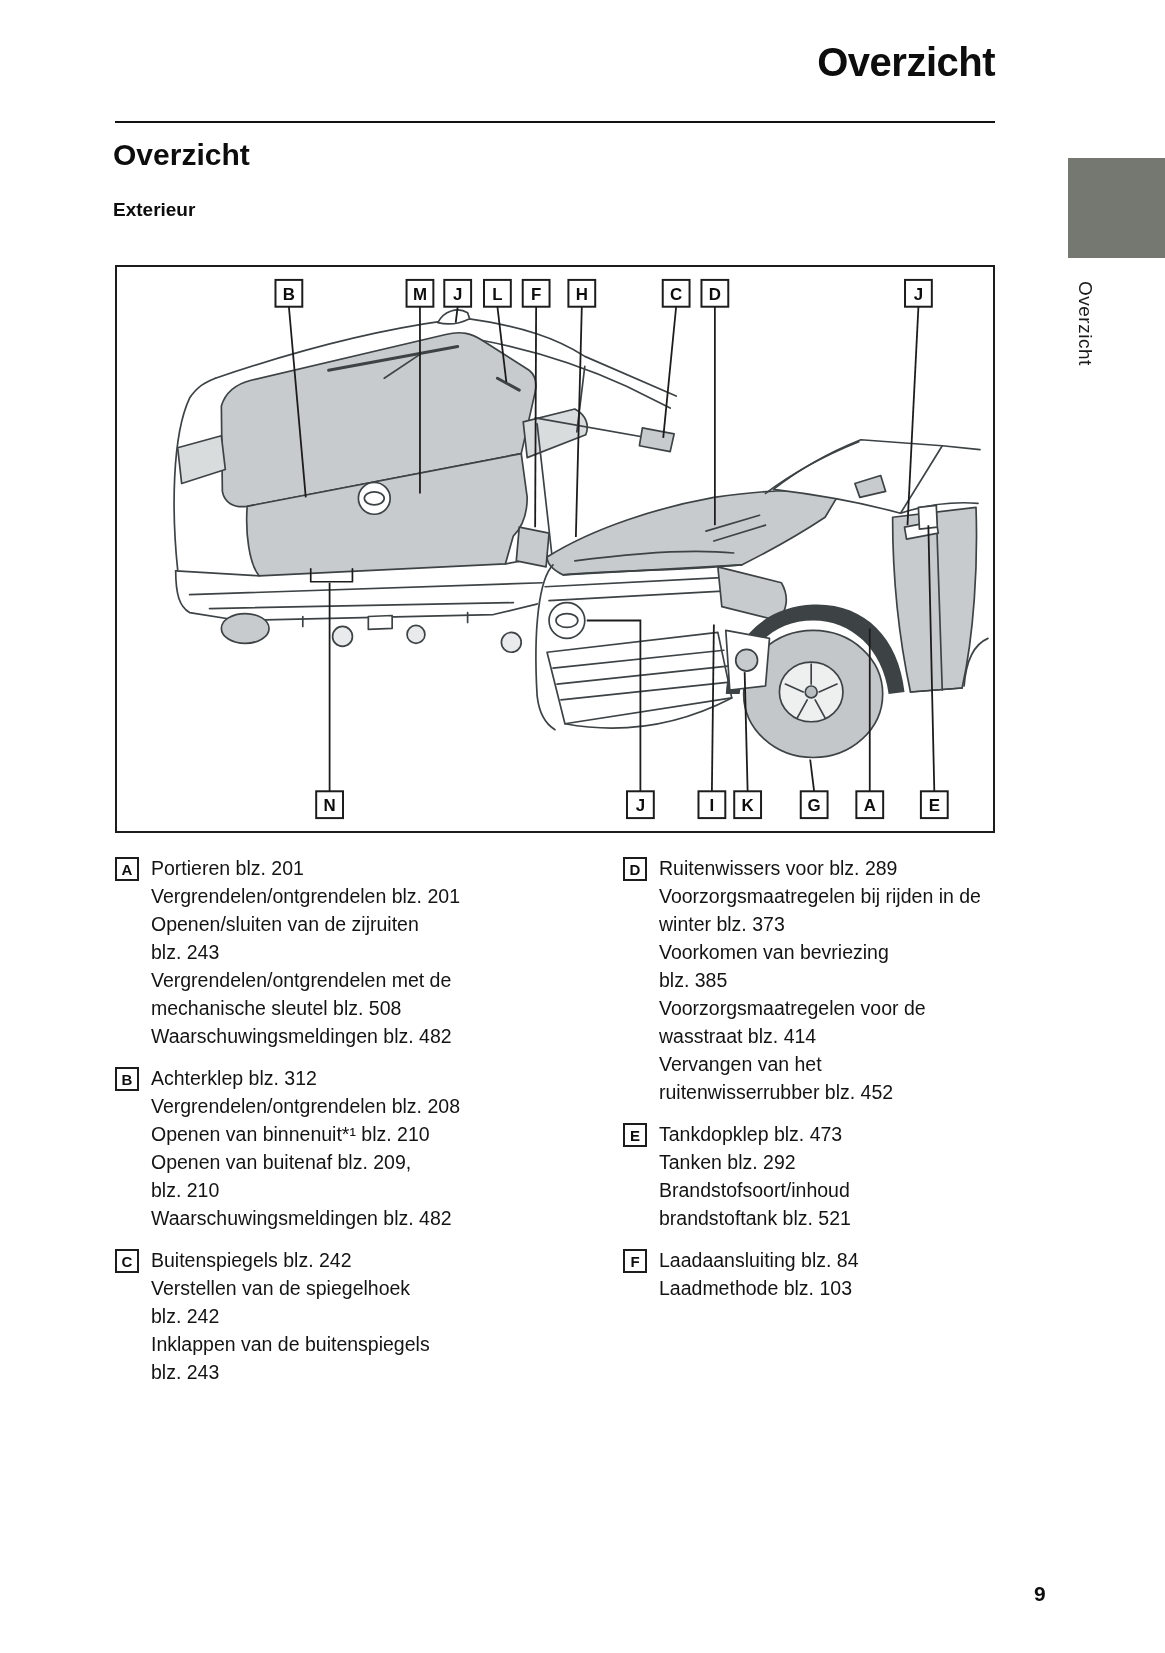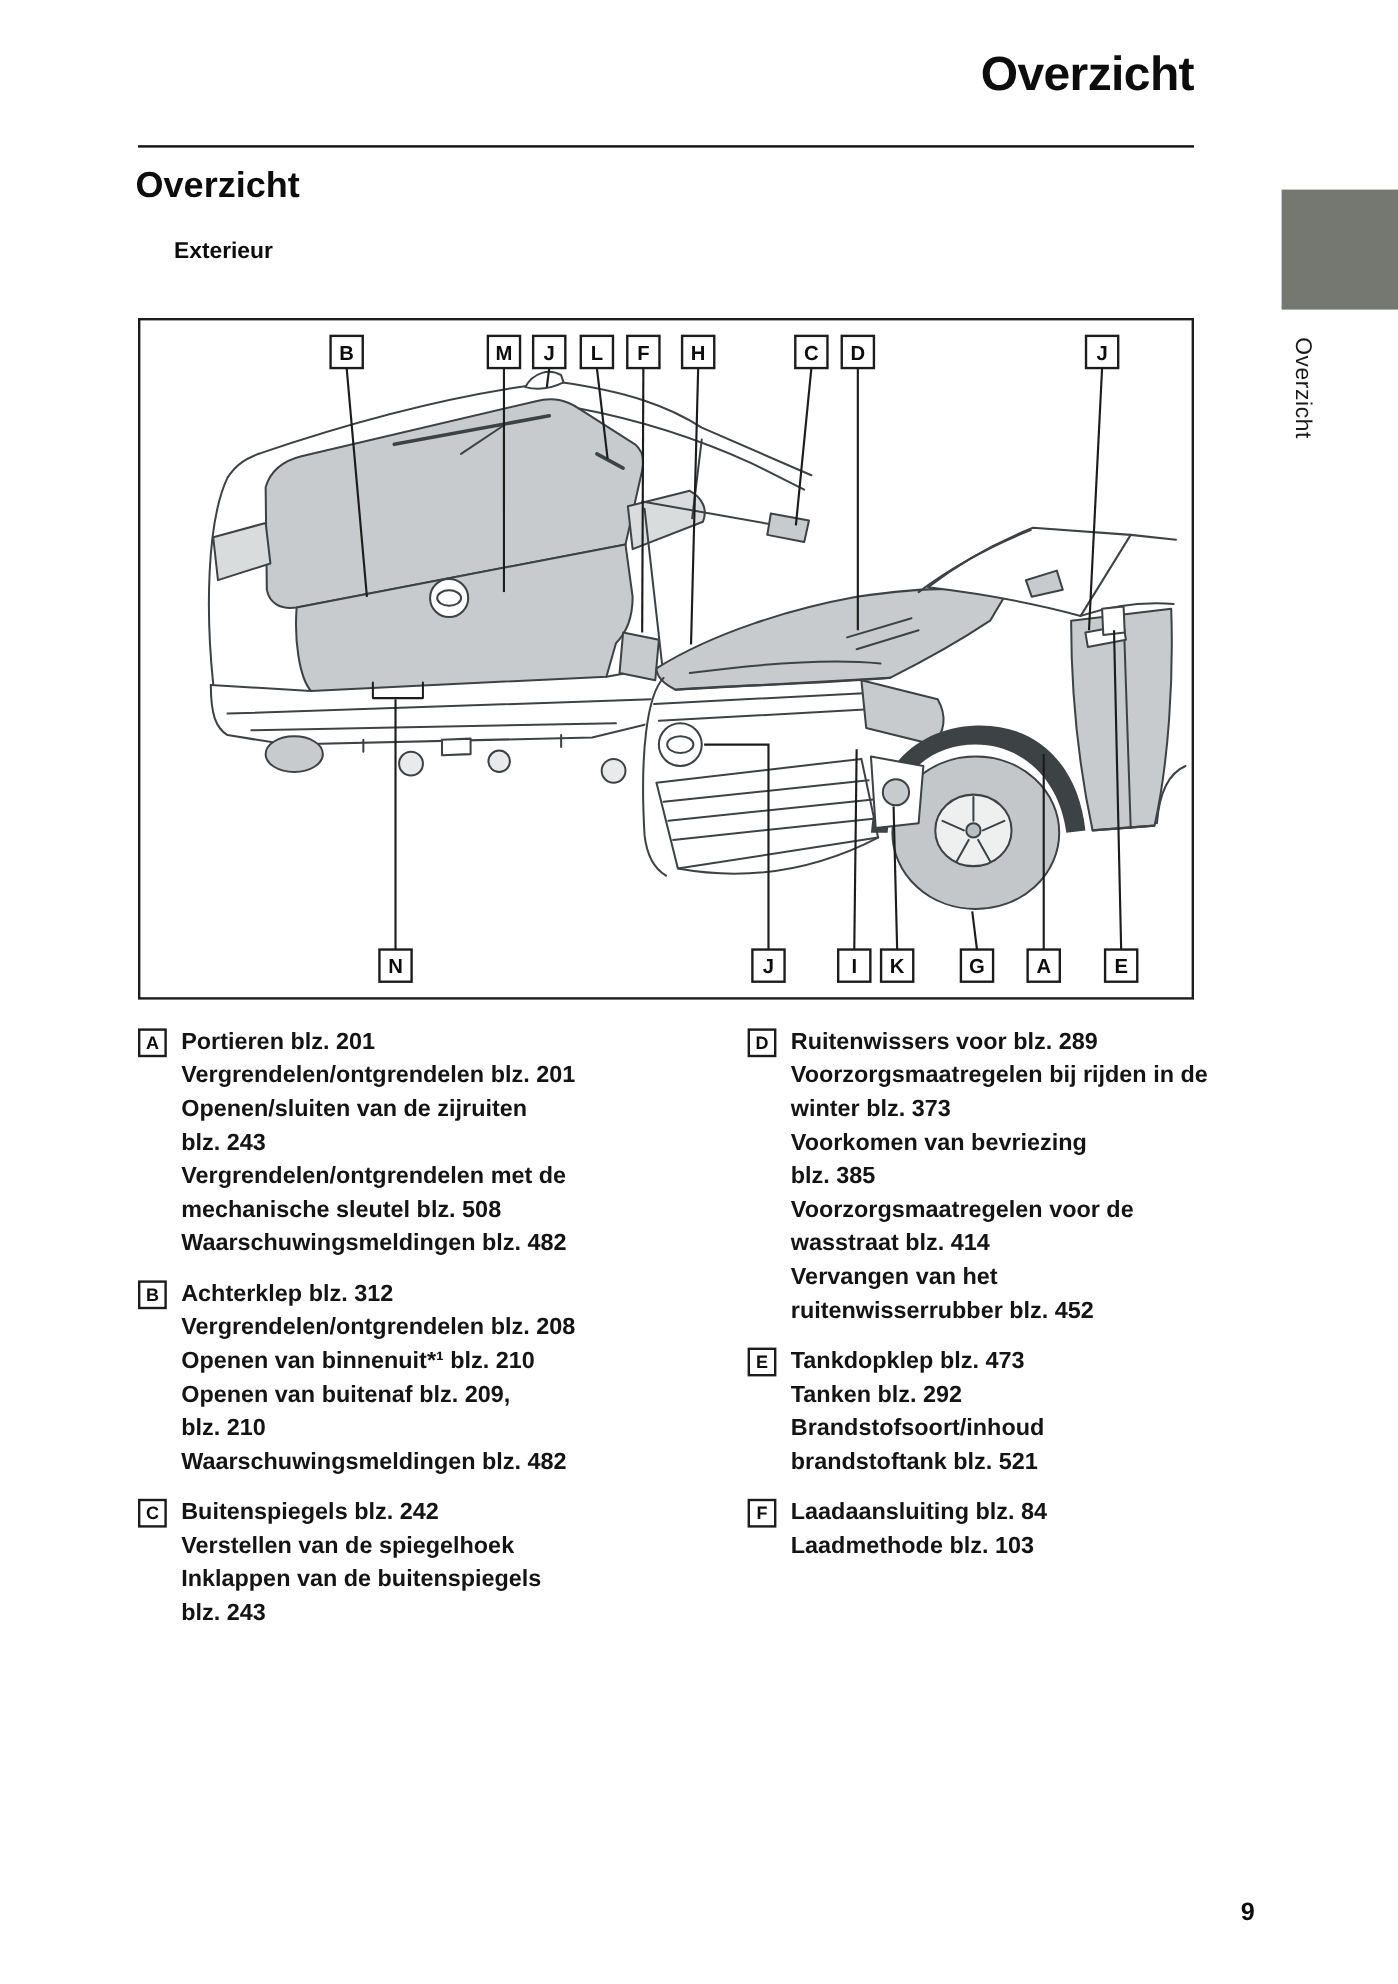--- a/index.html
+++ b/index.html
@@ -6,21 +6,21 @@
   body{
     width:1165px;height:1653px;position:relative;background:#ffffff;
     font-family:"Liberation Sans", sans-serif;color:#141414;overflow:hidden;
   }
   .header-title{
     position:absolute;top:40px;right:170px;font-size:40px;font-weight:800;
     letter-spacing:-0.5px;color:#0d0d0d;
   }
   .rule{position:absolute;left:115px;top:121px;width:880px;border-top:2px solid #111;}
   .section-title{position:absolute;left:113px;top:138px;font-size:30px;font-weight:800;color:#0d0d0d;}
-  .subsection-title{position:absolute;left:113px;top:199px;font-size:19px;font-weight:700;color:#0d0d0d;margin-left:32px;}
+  .subsection-title{position:absolute;left:113px;top:199px;font-size:19px;font-weight:700;color:#0d0d0d;}
   .side-tab{position:absolute;left:1068px;top:158px;width:97px;height:100px;}
   .side-tab-label{
     position:absolute;left:1074px;top:281px;height:120px;
     writing-mode:vertical-rl;font-size:19px;color:#1a1a1a;letter-spacing:0.5px;
   }
   .diagram{
     position:absolute;left:115px;top:265px;width:880px;height:568px;
     border:2px solid #1c1c1c;box-sizing:border-box;background:#fff;
   }
   .diagram svg{display:block;width:100%;height:100%;}
@@ -33,21 +33,21 @@
   .legend{position:absolute;left:115px;top:854px;width:880px;display:flex;}
   .legend .col{box-sizing:border-box;}
   .legend .col.c0{width:508px;}
   .legend .col.c1{width:372px;}
   .legend-item{display:flex;gap:12px;margin-bottom:14px;}
   .legend-key{
     flex:0 0 auto;width:24px;height:24px;border:2px solid #1c1c1c;box-sizing:border-box;
     display:flex;align-items:center;justify-content:center;
     font-size:15px;font-weight:700;margin-top:3px;color:#0d0d0d;background:#fff;
   }
-  .legend-lines{font-size:19.5px;line-height:28px;color:#141414;font-weight:bold;}
+  .legend-lines{font-size:19.5px;line-height:28px;color:#141414;}
   .legend-line{white-space:nowrap;}
   .page-number{position:absolute;left:1034px;top:1582px;font-size:21px;font-weight:700;color:#0d0d0d;}
 </style>
 </head>
 <body>
 
 <div class="header-title">Overzicht</div>
 <div class="rule"></div>
 <div class="section-title">Overzicht</div>
 <div class="subsection-title">Exterieur</div>
@@ -235,20 +235,21 @@
           <div class="legend-line">Openen van buitenaf blz. 209,</div>
           <div class="legend-line">blz. 210</div>
           <div class="legend-line">Waarschuwingsmeldingen blz. 482</div>
         </div>
       </div>
       <div class="legend-item">
         <div class="legend-key">C</div>
         <div class="legend-lines">
           <div class="legend-line">Buitenspiegels blz. 242</div>
           <div class="legend-line">Verstellen van de spiegelhoek</div>
+          <div class="legend-line">blz. 242</div>
           <div class="legend-line">Inklappen van de buitenspiegels</div>
           <div class="legend-line">blz. 243</div>
         </div>
       </div>
     </div>
   <div class="col c1" id="legend-col-1">
       <div class="legend-item">
         <div class="legend-key">D</div>
         <div class="legend-lines">
           <div class="legend-line">Ruitenwissers voor blz. 289</div>

